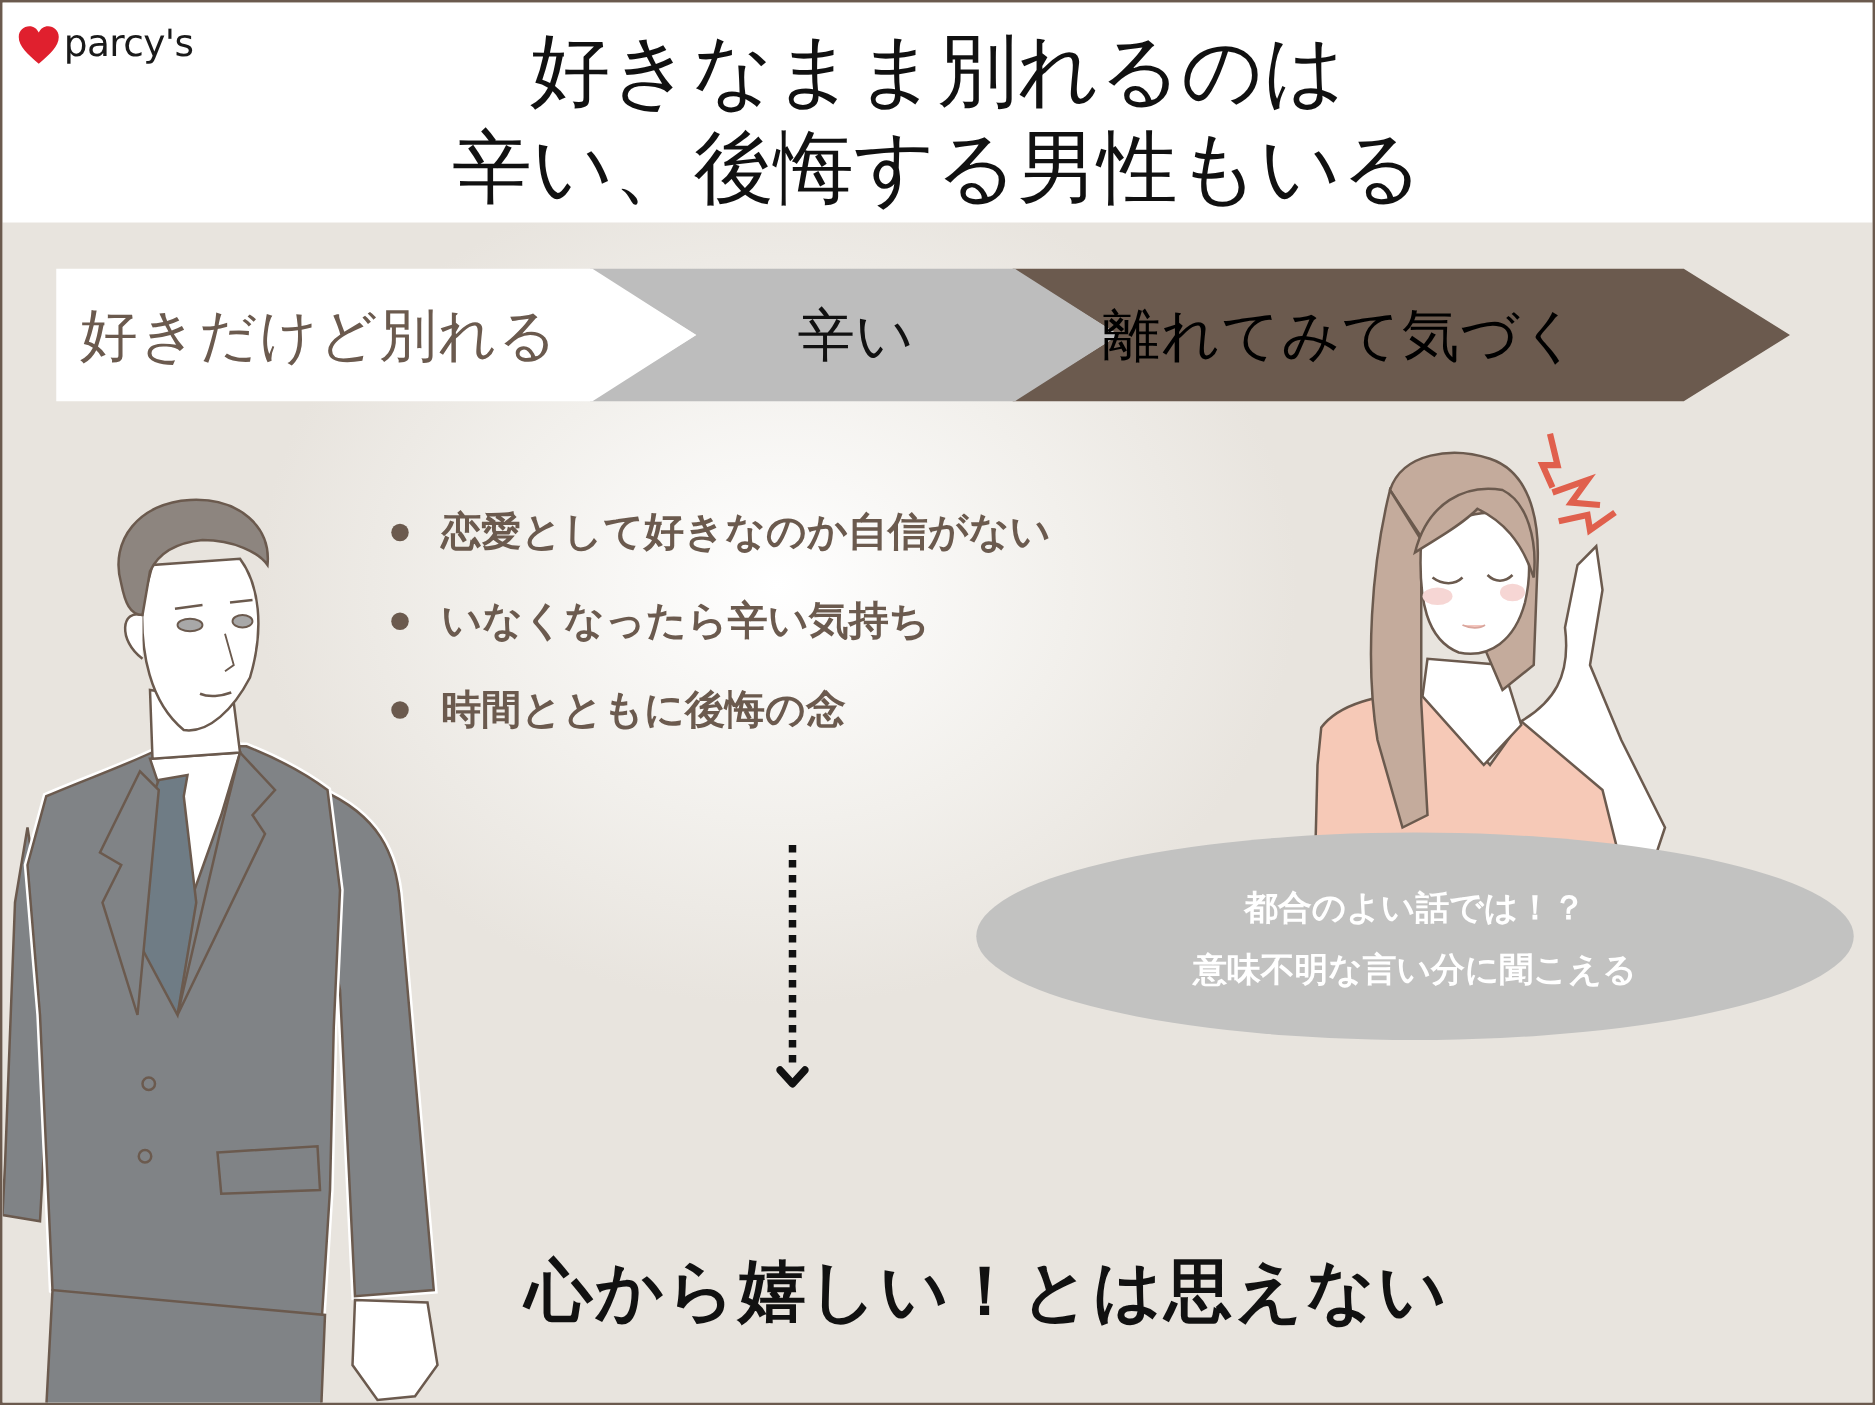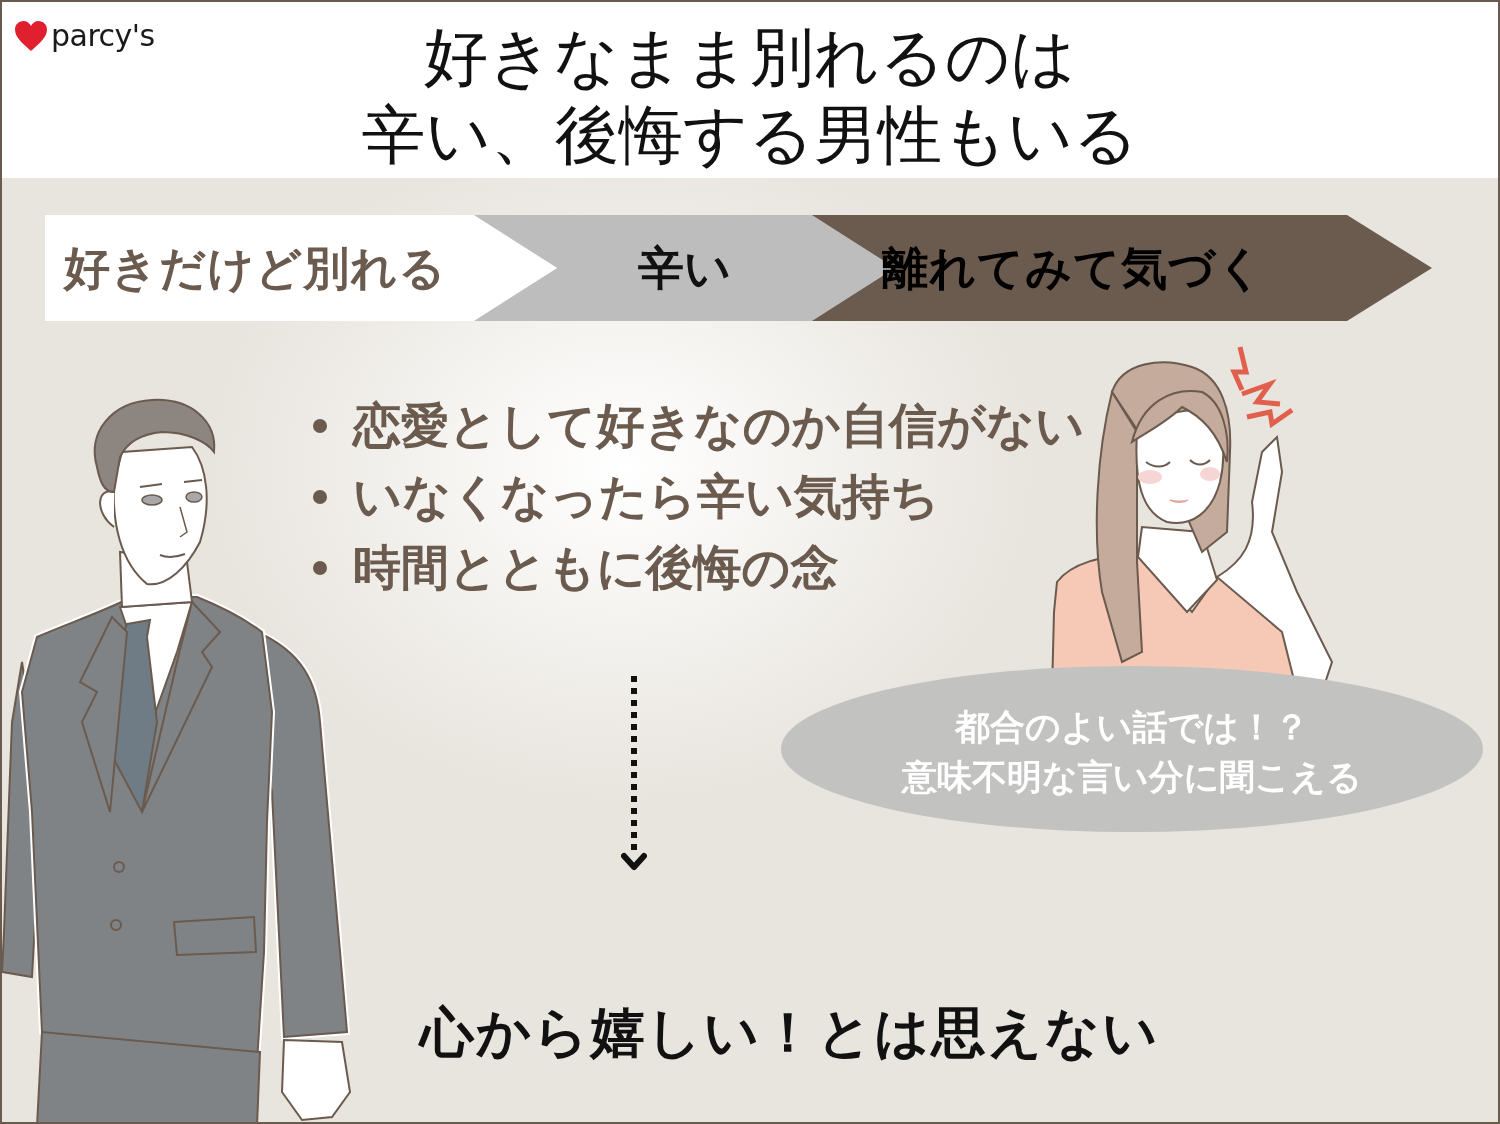--- a/index.html
+++ b/index.html
@@ -23,43 +23,43 @@
     position:absolute; left:0; top:16px; width:1496px; text-align:center;
     font-family: "DejaVu Serif", "Liberation Serif", serif; font-size:64px; line-height:78px;
     color:#111111; font-weight:normal;
   }
   .body-bg {
     position:absolute; left:0; top:176px; width:1496px; height:946px;
     background: radial-gradient(ellipse 520px 420px at 620px 290px, #ffffff 0%, #f2f0ec 45%, #e8e4de 80%);
   }
   .steps { position:absolute; left:0; top:0; width:1500px; height:1124px; pointer-events:none; }
   .step-label {
-    position:absolute; top:236px; height:60px; line-height:60px; font-size:46px; font-weight:bold;
+    position:absolute; top:236px; height:60px; line-height:60px; font-size:46px; font-weight:normal;
     white-space:nowrap; pointer-events:auto;
   }
   .step1 { left:62px; color:#6b5a4e; letter-spacing:1px; }
   .step2 { left:636px; color:#111111; }
   .step3 { left:880px; color:#000000; letter-spacing:1px; }
 
   .bullets { position:absolute; left:306px; top:388px; }
   .bullet {
-    display:flex; align-items:center; height:71px; font-size:48px; font-weight:bold; color:#6b5a4e;
+    display:flex; align-items:center; height:71px; font-size:32px; font-weight:bold; color:#6b5a4e;
     white-space:nowrap;
   }
   .bullet-dot { width:14px; height:14px; border-radius:50%; background:#6b5a4e; margin-right:26px; margin-left:5px; }
 
   .arrow { position:absolute; left:619px; top:672px; width:26px; height:200px; }
 
   .bubble {
     position:absolute; left:779px; top:664px; width:702px; height:166px;
     background:#c2c2c1; border-radius:50%;
   }
   .bubble-text {
     position:absolute; left:779px; top:700px; width:702px; text-align:center;
-    color:#ffffff; font-size:35px; font-weight:bold; line-height:50px;
+    color:#ffffff; font-size:27px; font-weight:bold; line-height:50px;
   }
   .conclusion1 {
     position:absolute; left:418px; top:912px; font-size:44px; font-weight:bold; color:#6b5a4e;
     white-space:nowrap; letter-spacing:1px;
   }
   .conclusion2 {
     position:absolute; left:418px; top:995px; font-size:54px; font-weight:bold; color:#111111;
     white-space:nowrap; letter-spacing:2px;
   }
   .illus { position:absolute; }

